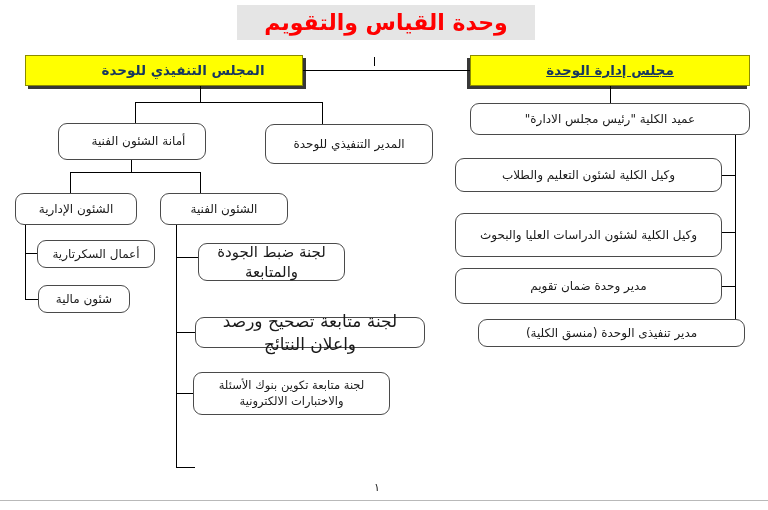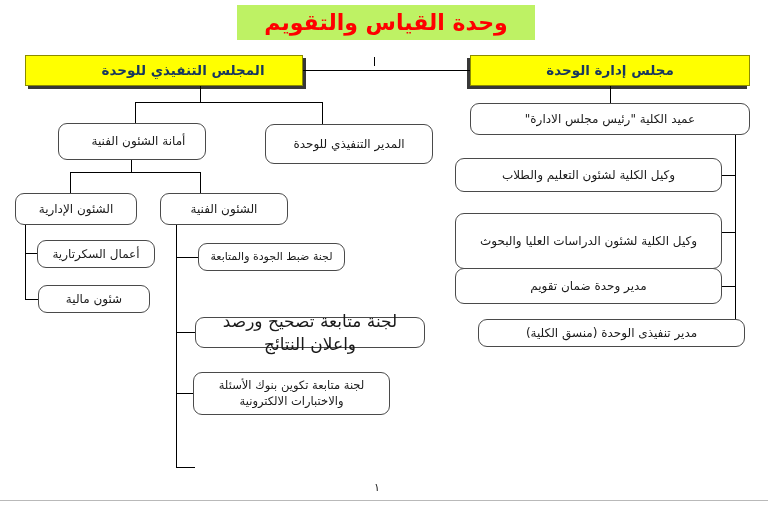--- a/index.html
+++ b/index.html
@@ -5,22 +5,22 @@
   html,body{margin:0;padding:0;background:#ffffff;}
   #page{position:relative;width:768px;height:510px;background:#ffffff;overflow:hidden;
         font-family:"DejaVu Sans",sans-serif;direction:rtl;}
   .box{position:absolute;display:flex;align-items:center;justify-content:center;
        text-align:center;box-sizing:border-box;color:#1a1a1a;background:#ffffff;
        border:1px solid #4a4a4a;border-radius:9px;font-size:12px;line-height:1.35;
        padding:2px 6px;}
   .board{background:#ffff00;border:1px solid #8b8b00;border-radius:0;
          font-weight:bold;font-size:13.5px;color:#17375e;}
   .board.shadow-right{box-shadow:3px 3px 0 rgba(20,20,20,0.85);}
-  .board.shadow-left{box-shadow:-3px 3px 0 rgba(20,20,20,0.85);}
-  .title{position:absolute;background:#bef264;color:#ff0000;font-weight:bold;
+  .board.shadow-left{box-shadow:-3px 3px 0 rgba(20,20,20,0.85);text-decoration:underline;}
+  .title{position:absolute;background:#e5e5e5;color:#ff0000;font-weight:bold;
          font-size:22px;display:flex;align-items:center;justify-content:center;
          text-align:center;}
   .hline,.vline{position:absolute;background:#000000;}
   .hline{height:1px;}
   .vline{width:1px;}
   .pagenum{position:absolute;font-size:11px;color:#1a1a1a;text-align:center;}
   .pageedge{position:absolute;left:0;top:500px;width:768px;height:1px;background:#b9b9b9;}
 </style>
 </head>
 <body>
@@ -38,21 +38,21 @@
   <div class="vline" style="left:610px;top:86px;height:17px;"></div>
   <div class="box" style="left:470px;top:103px;width:280px;height:32px;">عميد الكلية "رئيس مجلس الادارة"</div>
 
   <div class="vline" style="left:735px;top:135px;height:203px;"></div>
   <div class="hline" style="left:722px;top:175px;width:13px;"></div>
   <div class="hline" style="left:722px;top:232px;width:13px;"></div>
   <div class="hline" style="left:722px;top:286px;width:13px;"></div>
   <div class="hline" style="left:722px;top:338px;width:13px;"></div>
 
   <div class="box" style="left:455px;top:158px;width:267px;height:34px;text-align:center;">وكيل الكلية لشئون التعليم والطلاب</div>
-  <div class="box" style="left:455px;top:213px;width:267px;height:56px;">وكيل الكلية لشئون الدراسات العليا والبحوث</div>
+  <div class="box" style="left:455px;top:213px;width:267px;height:44px;">وكيل الكلية لشئون الدراسات العليا والبحوث</div>
   <div class="box" style="left:455px;top:268px;width:267px;height:36px;">مدير وحدة ضمان تقويم</div>
   <div class="box" style="left:478px;top:319px;width:267px;height:28px;">مدير تنفيذى الوحدة (منسق الكلية)</div>
 
   <div class="vline" style="left:200px;top:86px;height:16px;"></div>
   <div class="hline" style="left:135px;top:102px;width:187px;"></div>
   <div class="vline" style="left:135px;top:102px;height:21px;"></div>
   <div class="vline" style="left:322px;top:102px;height:22px;"></div>
 
   <div class="box" style="left:265px;top:124px;width:168px;height:40px;">المدير التنفيذي للوحدة</div>
   <div class="box" style="left:58px;top:123px;width:148px;height:37px;padding-left:19px;">أمانة الشئون الفنية</div>
@@ -63,28 +63,28 @@
   <div class="vline" style="left:200px;top:172px;height:21px;"></div>
 
   <div class="box" style="left:15px;top:193px;width:122px;height:32px;">الشئون الإدارية</div>
   <div class="box" style="left:160px;top:193px;width:128px;height:32px;">الشئون الفنية</div>
 
   <div class="vline" style="left:25px;top:225px;height:74px;"></div>
   <div class="hline" style="left:25px;top:253px;width:12px;"></div>
   <div class="hline" style="left:25px;top:299px;width:13px;"></div>
 
   <div class="box" style="left:37px;top:240px;width:118px;height:28px;">أعمال السكرتارية</div>
-  <div class="box" style="left:38px;top:285px;width:112px;height:28px;">شئون مالية</div>
+  <div class="box" style="left:38px;top:285px;width:92px;height:28px;">شئون مالية</div>
 
   <div class="vline" style="left:176px;top:225px;height:242px;"></div>
   <div class="hline" style="left:176px;top:257px;width:22px;"></div>
   <div class="hline" style="left:176px;top:332px;width:19px;"></div>
   <div class="hline" style="left:176px;top:393px;width:17px;"></div>
   <div class="hline" style="left:176px;top:467px;width:19px;"></div>
 
-  <div class="box" style="left:198px;top:243px;width:147px;height:28px;font-size:11px;">لجنة ضبط الجودة والمتابعة</div>
+  <div class="box" style="left:198px;top:243px;width:147px;height:38px;font-size:15px;">لجنة ضبط الجودة والمتابعة</div>
   <div class="box" style="left:195px;top:317px;width:230px;height:31px;font-size:17px;">لجنة متابعة تصحيح ورصد واعلان النتائج</div>
   <div class="box" style="left:193px;top:372px;width:197px;height:43px;font-size:11.5px;">لجنة متابعة تكوين بنوك الأسئلة والاختبارات الالكترونية</div>
 
   <div class="pagenum" style="left:365px;top:481px;width:24px;">١</div>
   <div class="pageedge"></div>
 
 </div>
 
 </body></html>

